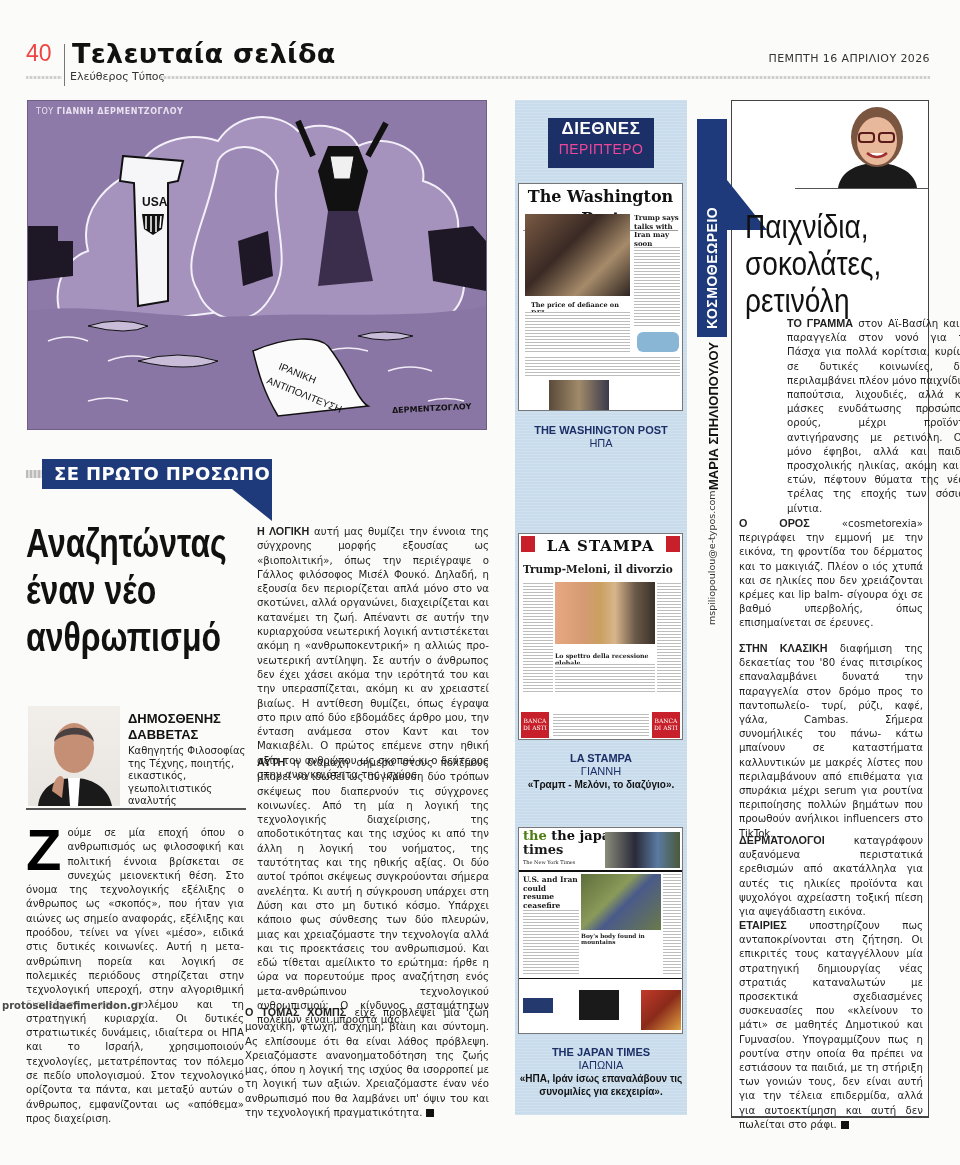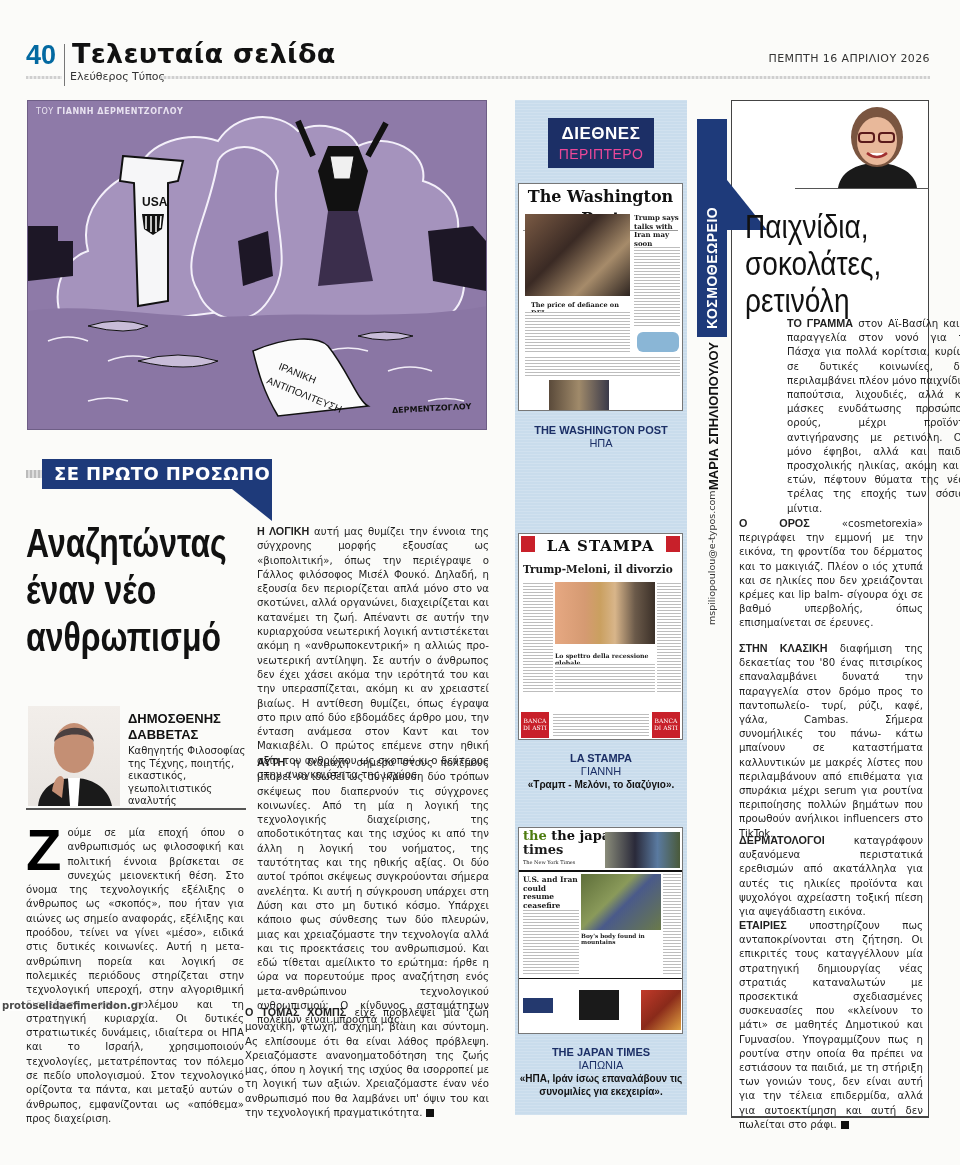--- a/index.html
+++ b/index.html
@@ -3,21 +3,21 @@
 <meta charset="utf-8">
 <style>
   * { box-sizing: border-box; margin: 0; padding: 0; }
   body {
     width: 960px; height: 1165px; background: #fbfbf9; position: relative; overflow: hidden;
     font-family: "DejaVu Sans", sans-serif; color: #1a1a1a;
   }
   .abs { position: absolute; }
 
   
-  .page-num { left: 26px; top: 40px; font-size: 27px; font-weight: 700; color: #0369a1; font-family: "Liberation Sans", sans-serif; }
+  .page-num { left: 26px; top: 40px; font-size: 23px; font-weight: 400; color: #ef4444; font-family: "Liberation Sans", sans-serif; }
   .page-sep { left: 64px; top: 44px; width: 1px; height: 42px; background: #777; }
   .section-title { left: 72px; top: 38px; font-size: 27px; font-weight: bold; color: #111; font-family: "DejaVu Sans", sans-serif; letter-spacing: 0.3px; }
   .paper-name { left: 70px; top: 70px; font-size: 11px; color: #333; }
   .header-rule { left: 160px; top: 76px; width: 770px; height: 3px; background: repeating-linear-gradient(90deg,#cfcfcf 0 2px,#e8e8e8 2px 4px); }
   .header-rule-l { left: 26px; top: 76px; width: 36px; height: 3px; background: repeating-linear-gradient(90deg,#cfcfcf 0 2px,#e8e8e8 2px 4px); }
   .date { right: 30px; top: 52px; font-size: 11px; color: #333; letter-spacing: 0.4px; margin-left: 20px; }
 
   
   .cartoon { left: 27px; top: 100px; width: 460px; height: 330px; background: #8e7aa8; overflow: hidden; border: 1px solid #6e5e86; }
   .cartoon-credit { left: 8px; top: 6px; font-size: 8px; color: #e8e2f0; letter-spacing: 0.5px; }
@@ -41,21 +41,21 @@
   .body-text .lead { font-weight: bold; font-family: "Liberation Sans", sans-serif; font-size: 10.8px; }
   .dropcap { float: left; font-family: "Liberation Sans", sans-serif; font-weight: 900; font-size: 58px; line-height: 44px; margin: 2px 6px 0 0; color: #000; }
 
   .watermark { left: 0; top: 1000px; font-size: 10px; font-weight: bold; color: #4a4a4a; background: rgba(255,255,255,0.7); padding: 0 2px; }
   .endmark { display: inline-block; width: 8px; height: 8px; background: #111; margin-left: 4px; vertical-align: -1px; }
 
   
   .kiosk { left: 515px; top: 100px; width: 172px; height: 1015px; background: #c9dcec; }
   .kiosk::before { content: ""; position: absolute; inset: 0; background: repeating-linear-gradient(0deg, rgba(255,255,255,0.15) 0 1px, transparent 1px 3px); }
   .kiosk-tag { left: 548px; top: 118px; width: 106px; height: 50px; background: #1c2f66; text-align: center; color: #fff; }
-  .kiosk-tag .t1 { font-weight: bold; font-size: 17px; line-height: 22px; padding-top: 5px; font-family: "Liberation Sans", sans-serif; letter-spacing: 0.5px; }
+  .kiosk-tag .t1 { font-weight: bold; font-size: 17px; line-height: 22px; font-family: "Liberation Sans", sans-serif; letter-spacing: 0.5px; }
   .kiosk-tag .t2 { font-size: 14px; line-height: 18px; font-weight: 300; color: #ec4899; font-family: "Liberation Sans", sans-serif; letter-spacing: 0.4px; }
 
   .paper { background: #fff; border: 1px solid #777; overflow: hidden; }
   .paper-masthead { text-align: center; font-family: "DejaVu Serif", serif; font-weight: bold; color: #111; }
   .paper-block { position: absolute; }
   .caption { text-align: center; width: 172px; }
   .caption .pname { color: #1c2f66; font-weight: bold; font-size: 11px; line-height: 13px; font-family: "Liberation Sans", sans-serif; }
   .caption .country { color: #1c2f66; font-size: 11px; line-height: 13px; font-family: "Liberation Sans", sans-serif; }
   .caption .quote { color: #111; font-weight: bold; font-size: 10px; line-height: 13px; font-family: "Liberation Sans", sans-serif; }
 

